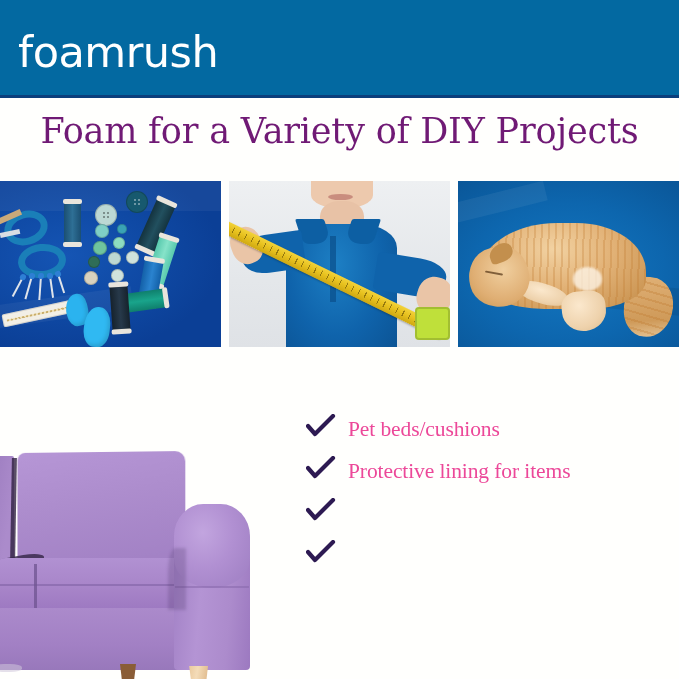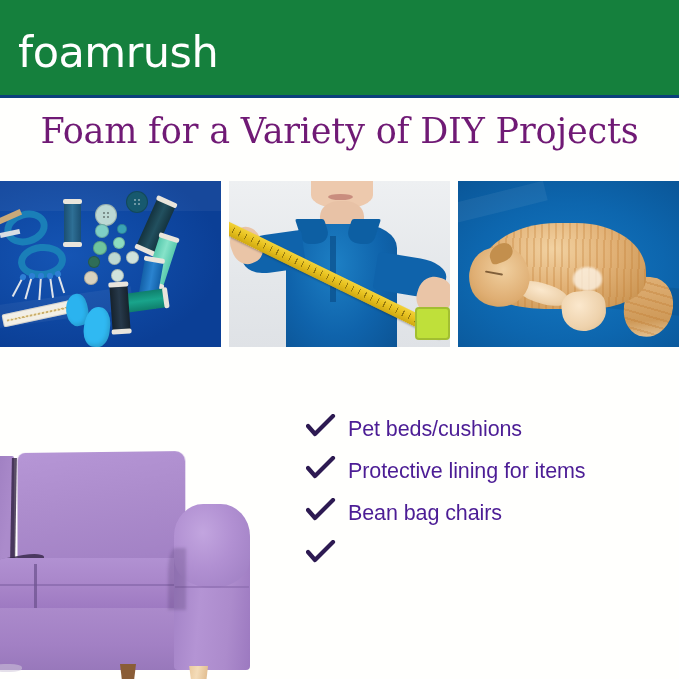--- a/index.html
+++ b/index.html
@@ -12,21 +12,21 @@
     overflow: hidden;
     font-family: "Liberation Sans", sans-serif;
     background: #fffffd;
   }
 
   
   #header-banner {
     position: absolute;
     left: 0; top: 0;
     width: 679px; height: 98px;
-    background: #15803d;
+    background: #0369a1;
     box-sizing: border-box;
   }
   #header-banner::after {
     content: "";
     position: absolute;
     left: 0; bottom: 0; width: 100%; height: 3px;
     background: #0c3f7c;
   }
   #brand-logo {
     position: absolute;
@@ -276,24 +276,24 @@
     align-items: center;
     height: 42px;
   }
   .check-icon {
     flex: 0 0 42px;
     height: 30px;
     display: block;
   }
   .check-icon svg { display: block; }
   .benefit-label {
-    font-family: Liberation Sans, sans-serif;
+    font-family: Liberation Serif, serif;
     font-size: 21.5px;
     line-height: 26px;
-    color: #4c1d95;
+    color: #ec4899;
     letter-spacing: -0.1px;
     white-space: nowrap;
   }
 
   
   #sofa-illustration {
     position: absolute;
     left: -8px; top: 452px;
     width: 270px; height: 227px;
   }
@@ -547,21 +547,20 @@
     </span>
     <span class="benefit-label">Protective lining for items</span>
   </div>
 
   <div class="benefit-row">
     <span class="check-icon">
       <svg width="30" height="24" viewBox="0 0 30 24">
           <path d="M2 12 L9 20 L27 2" fill="none" stroke="#2d1a52" stroke-width="4.2" stroke-linecap="round" stroke-linejoin="round"></path>
         </svg>
     </span>
-    <span class="benefit-label">Bean bag chairs</span>
   </div>
 
   <div class="benefit-row">
     <span class="check-icon">
       <svg width="30" height="24" viewBox="0 0 30 24">
           <path d="M2 12 L9 20 L27 2" fill="none" stroke="#2d1a52" stroke-width="4.2" stroke-linecap="round" stroke-linejoin="round"></path>
         </svg>
     </span>
   </div>
 

